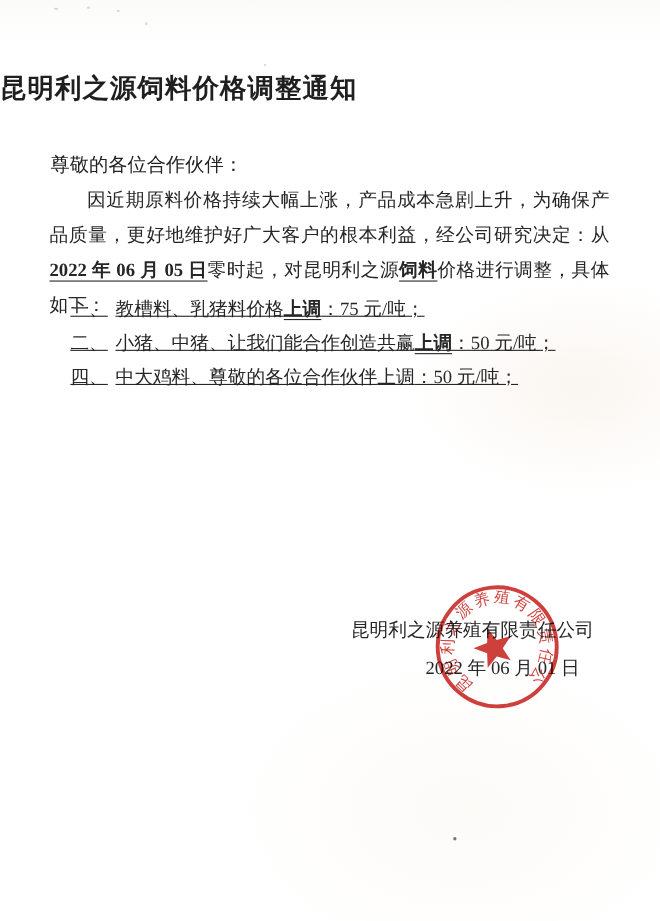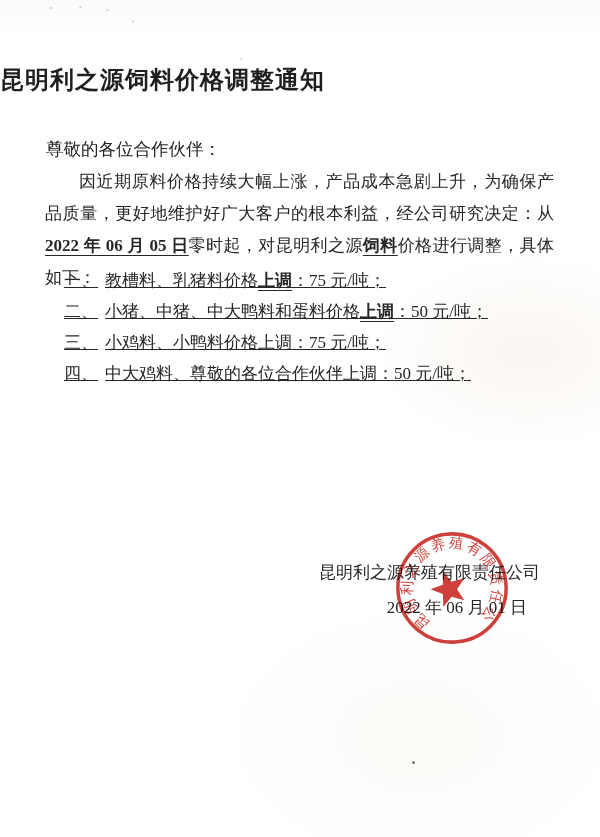--- a/index.html
+++ b/index.html
@@ -81,22 +81,21 @@
   <div class="speck sp6"></div>
 
   <h1 class="title">昆明利之源饲料价格调整通知</h1>
 
   <div class="salutation">尊敬的各位合作伙伴：</div>
 
   <p class="para para-1"><span>因近期原料价格持续大幅上涨，产品成本急剧上升，为确保产品质量，更好地维护好广大客户的根本利益，经公司研究决定：从 </span><span class="u b">2022 年 06 月 05 日</span><span>零时起，对昆明利之源</span><span class="u b">饲料</span><span>价格进行调整，具体如下：</span></p>
 
   <ul class="price-list">
     <li class="item"><span class="item-num">一、</span><span>教槽料、乳猪料价格</span><span class="u b">上调</span><span>：75 元/吨；</span></li>
-    <li class="item"><span class="item-num">二、</span><span>小猪、中猪、中大鸭料和蛋料价格</span><span class="u b">上调</span><span>：50 元/吨；</span></li>
-    <li class="item"><span class="item-num">三、</span><span>小鸡料、小鸭料价格</span><span>上调</span><span>：75 元/吨；</span></li>
+    <li class="item"><span class="item-num">二、</span><span>小猪、中猪、让我们能合作创造共赢</span><span class="u b">上调</span><span>：50 元/吨；</span></li>
     <li class="item"><span class="item-num">四、</span><span>中大鸡料、尊敬的各位合作伙伴</span><span>上调</span><span>：50 元/吨；</span></li>
   </ul>
 
 
   <div class="sig-company">昆明利之源养殖有限责任公司</div>
   <div class="sig-date">2022 年 06 月 01 日</div>
 
   <svg class="seal" viewBox="0 0 120 120" aria-hidden="true">
     <defs>
       <path id="sealArc" d="M 36.5 93.6 A 41 41 0 1 1 83.5 93.6" fill="none"></path>

